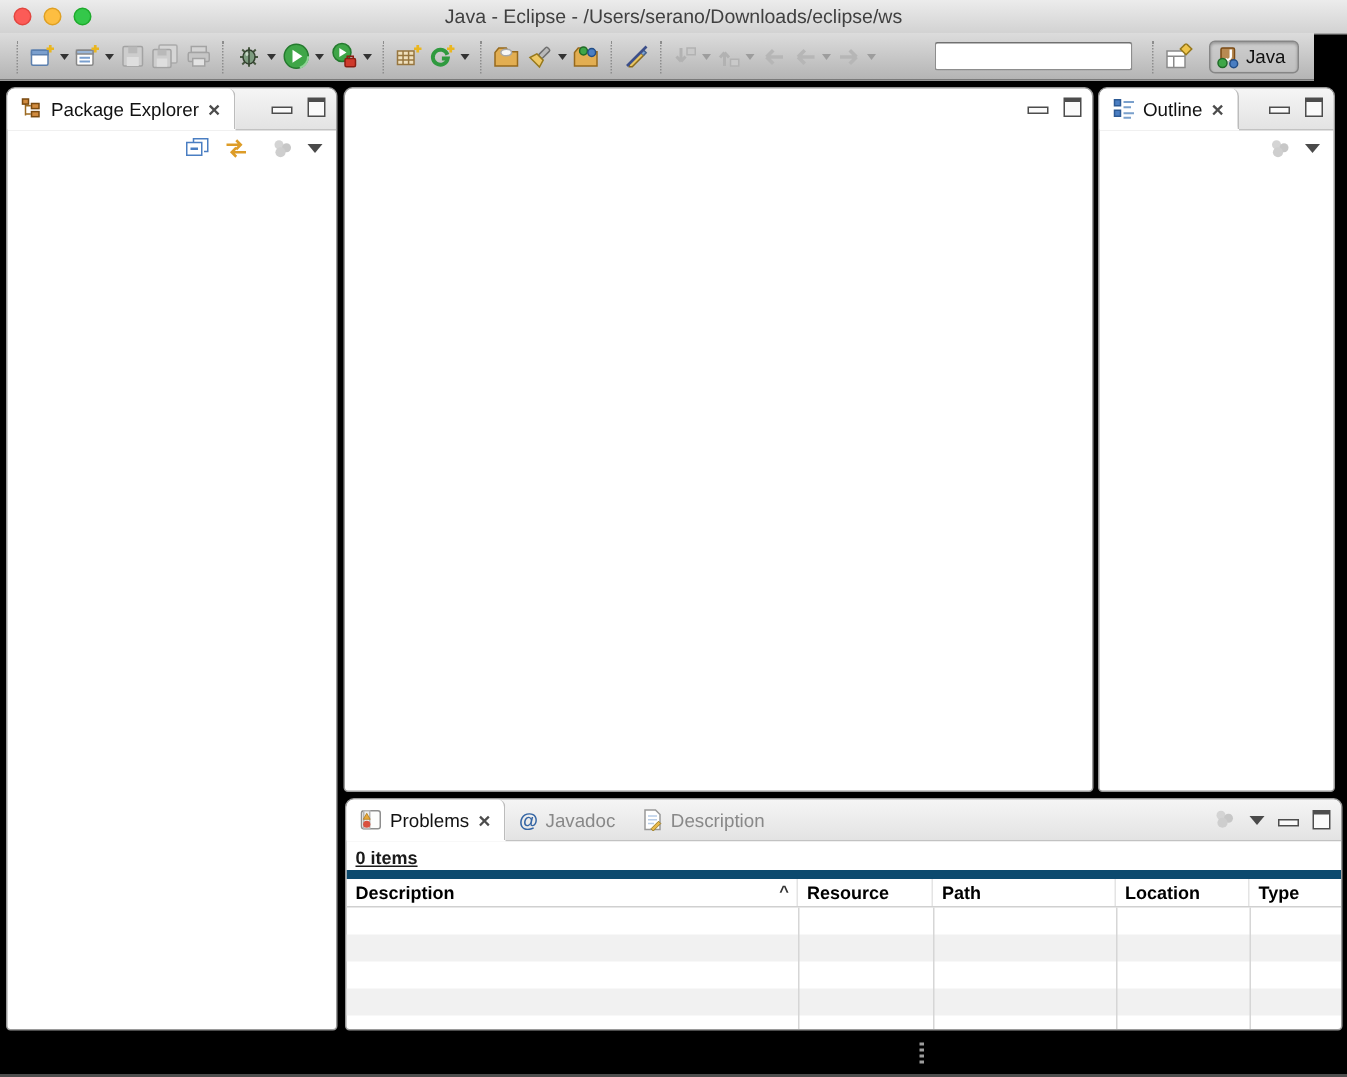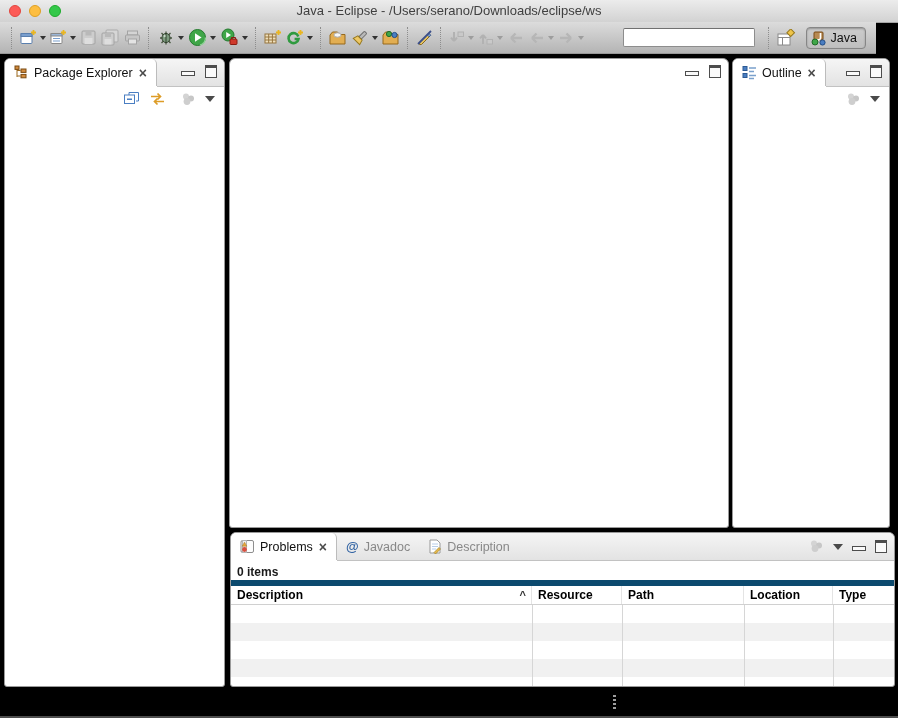--- a/index.html
+++ b/index.html
@@ -45,21 +45,21 @@
   .minbox{width:12px;height:3px;border:1.5px solid #4d4d4d;background:#fafafa;margin-top:4px;}
   .maxbox{width:10px;height:9px;border:1.5px solid #4d4d4d;border-top-width:3px;background:#fafafa;}
   .view-toolbar{height:24px;display:flex;justify-content:flex-end;align-items:center;
     gap:9px;padding:0 9px;}
   .tri-down{width:0;height:0;border-left:5px solid transparent;border-right:5px solid transparent;
     border-top:6px solid #4a4a4a;}
   
   #outline-msg{font-size:12.5px;color:#0a0a0a;padding:3px 5px;}
   
   #problems .tabbar{border-radius:5px 5px 0 0;}
-  #problems-status{font-size:12px;font-weight:700;color:#1a1a1a;padding:4px 6px 1px;}
+  #problems-status{font-size:12px;font-weight:700;color:#1a1a1a;padding:4px 6px 1px;text-decoration:underline;}
   .thead{display:flex;border-top:6px solid #0c4a6e;border-bottom:1px solid #d0d0d0;
     height:18px;font-size:12px;font-weight:600;color:#000;}
   .th{display:flex;align-items:center;padding-left:6px;box-sizing:border-box;
     border-right:1px solid #e4e4e4;height:100%;}
   .th.desc{justify-content:space-between;padding-right:5px;}
   .sortmark{font-weight:700;font-size:11px;color:#333;}
   .tbody{position:relative;height:92px;}
   .trow{height:18px;}
   .trow:nth-child(even){background:#f1f1f1;}
   .colline{position:absolute;top:0;bottom:0;width:1px;background:#d6d6d6;}

